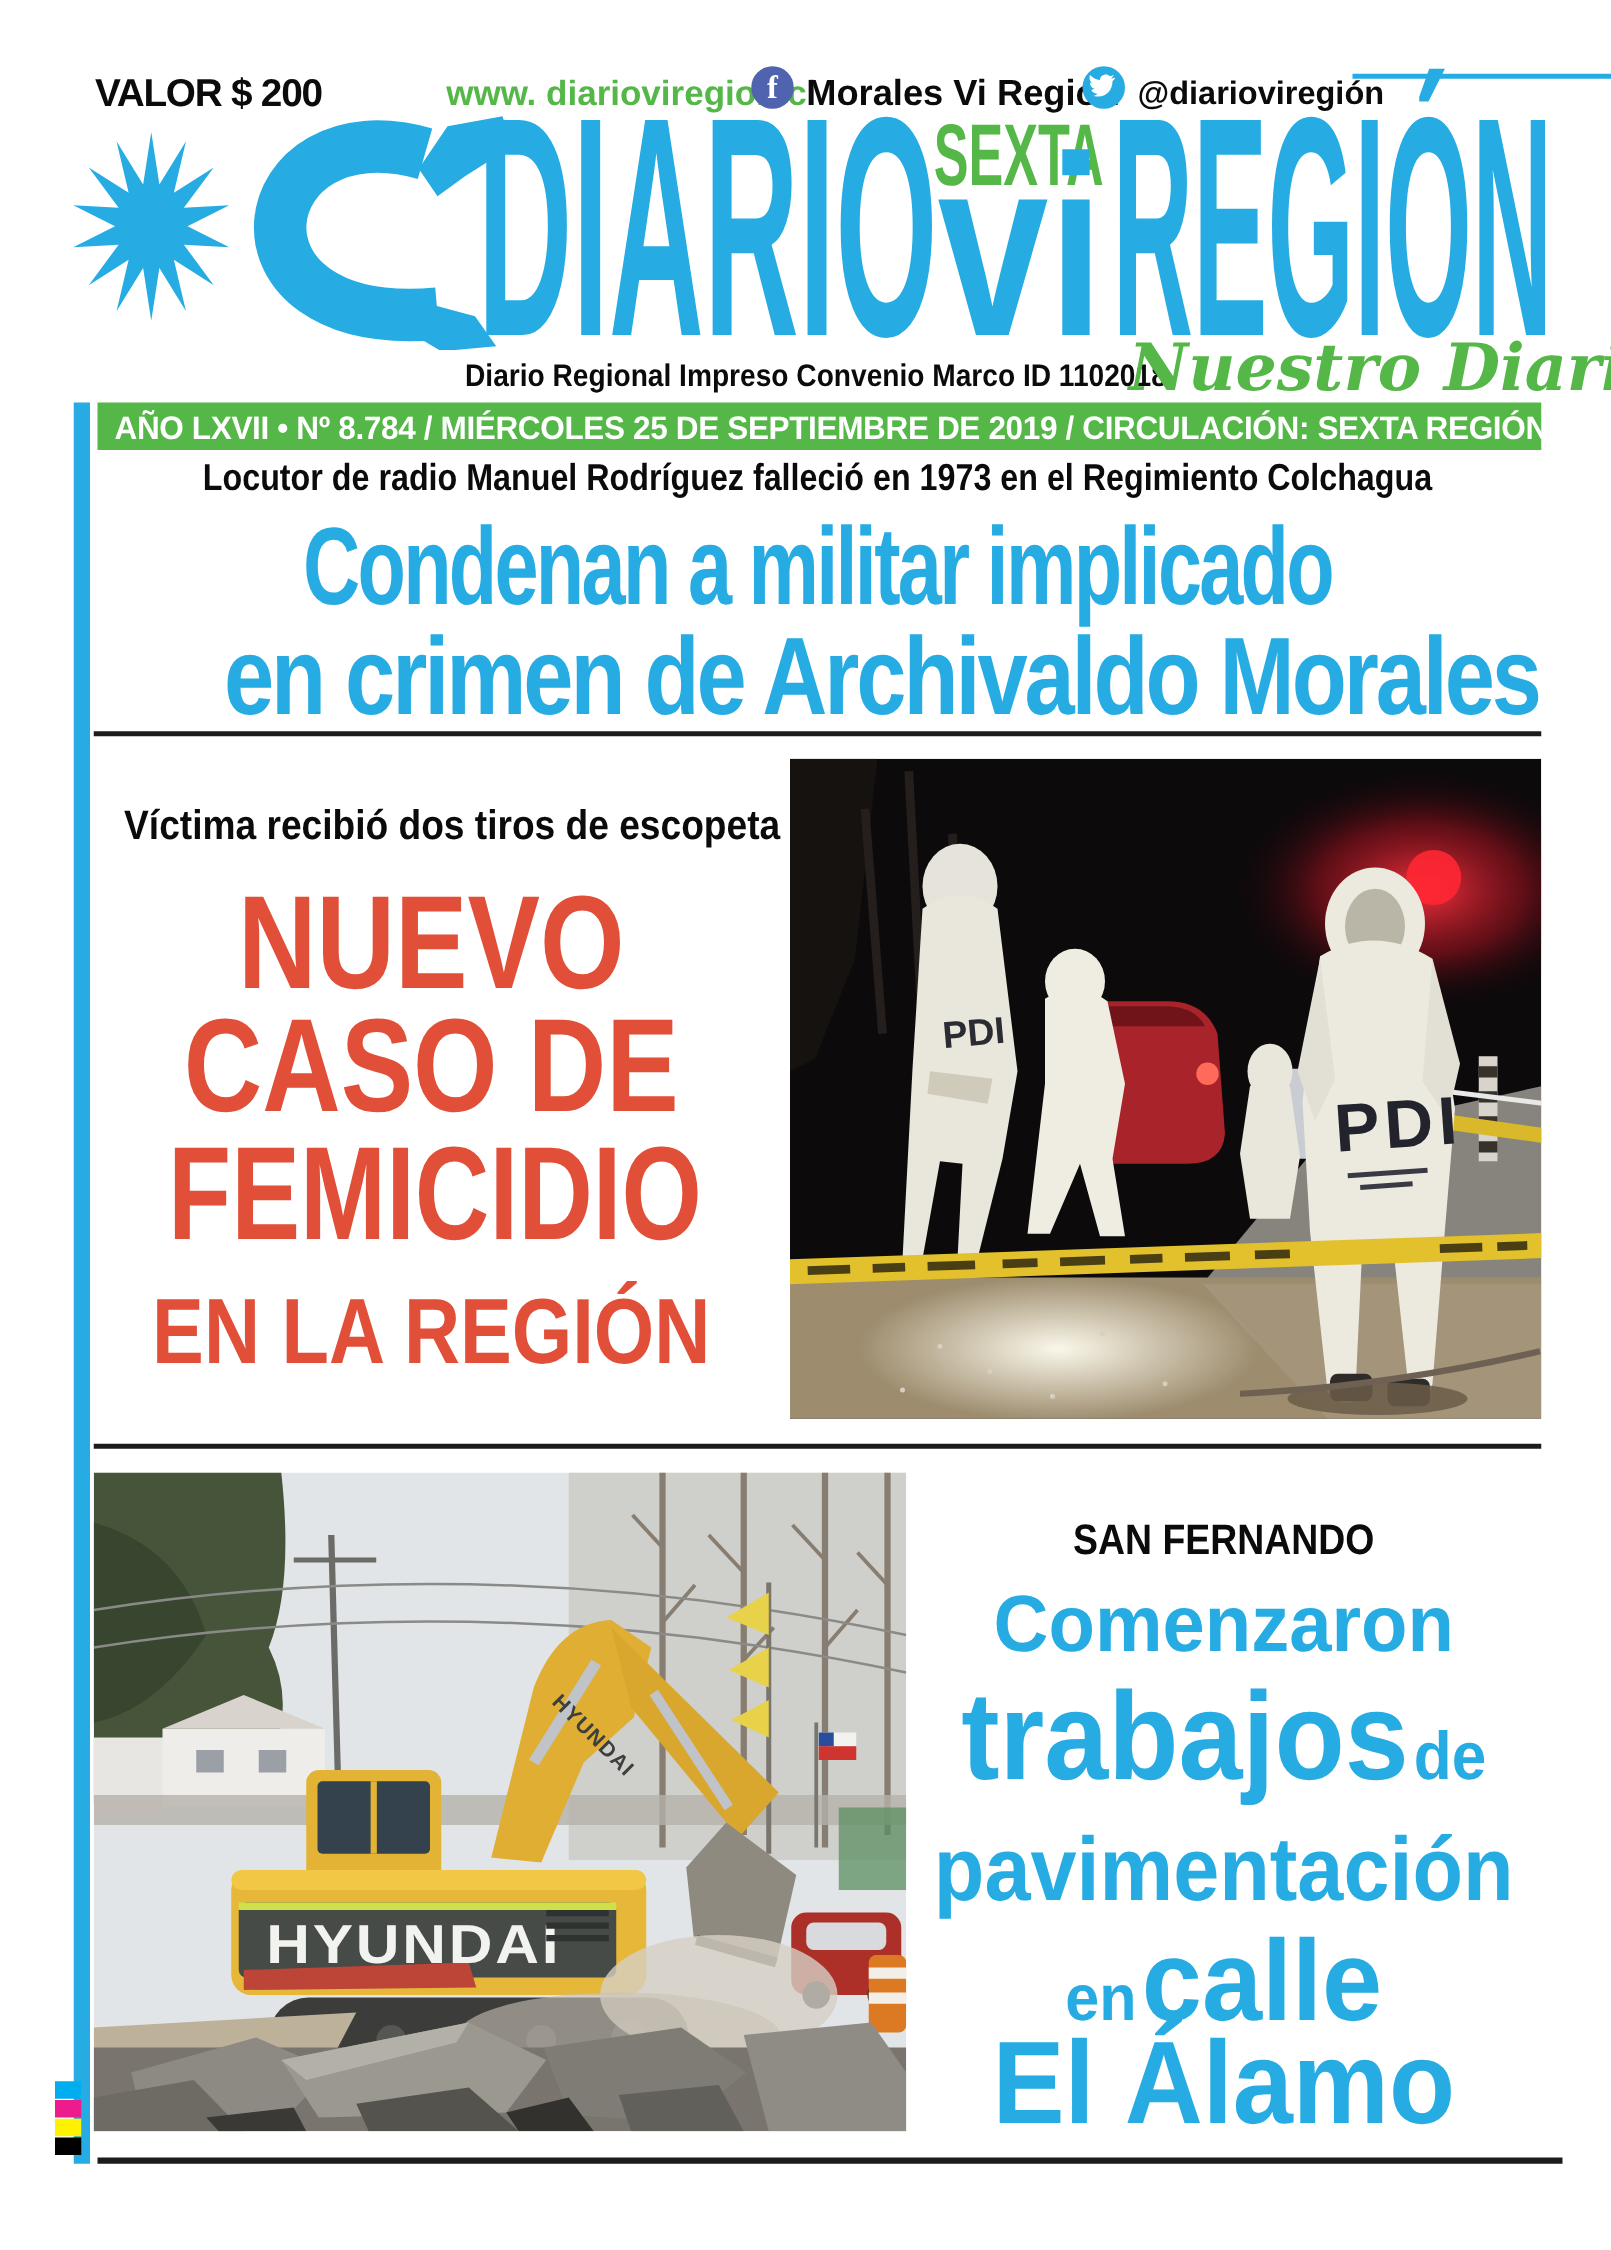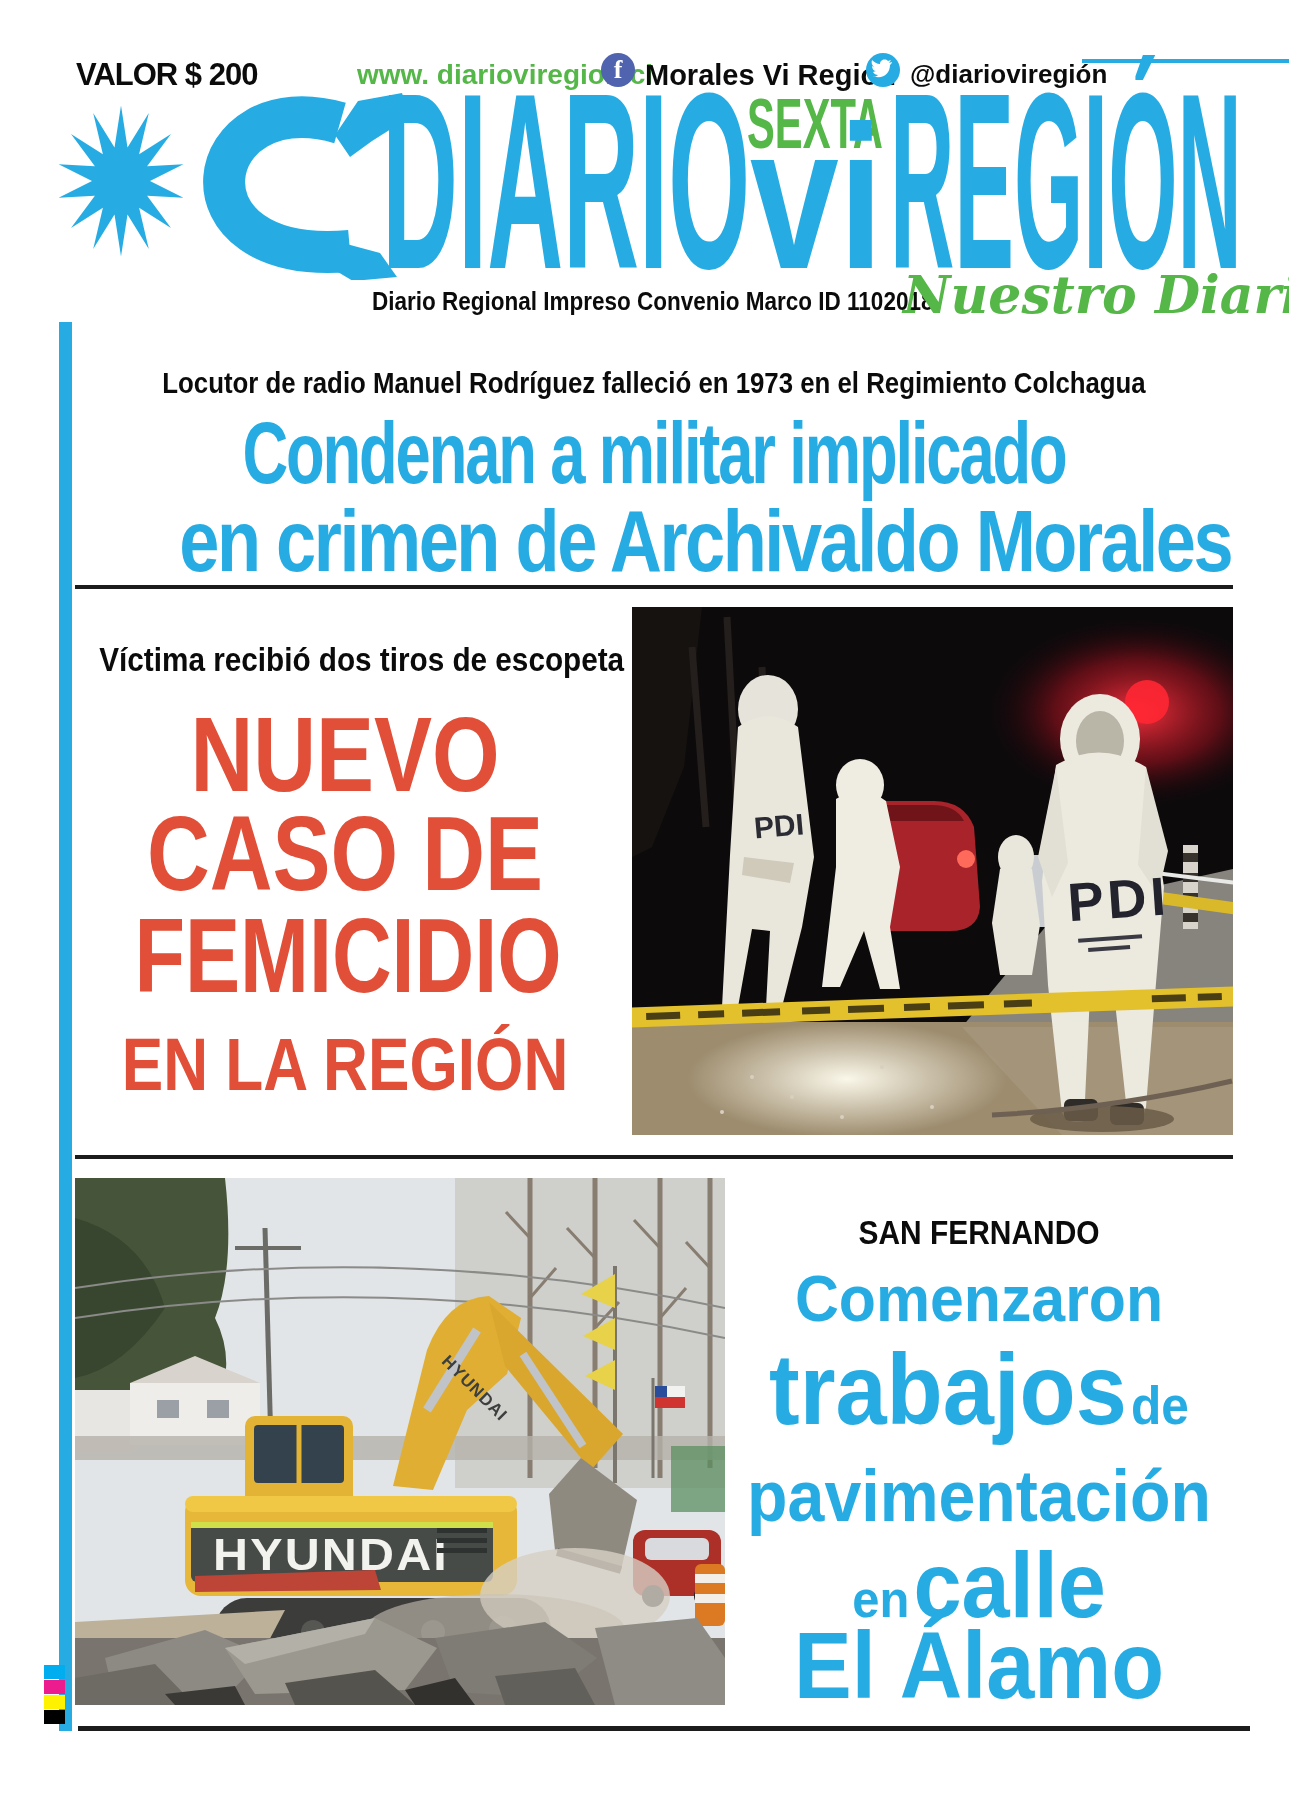--- a/index.html
+++ b/index.html
@@ -48,20 +48,23 @@
     </g>
     <text x="332" y="213" font-family="Liberation Sans, sans-serif" font-weight="bold" font-size="250" fill="#26ace3" textLength="368" lengthAdjust="spacingAndGlyphs">DIARIO</text>
     <text x="697" y="93" font-family="Liberation Sans, sans-serif" font-weight="bold" font-size="70" fill="#54b747" textLength="136" lengthAdjust="spacingAndGlyphs">SEXTA</text>
     <text x="700" y="213" font-family="Liberation Sans, sans-serif" font-weight="bold" font-size="205" fill="#26ace3" textLength="133" lengthAdjust="spacingAndGlyphs">vi</text>
     <text x="840" y="213" font-family="Liberation Sans, sans-serif" font-weight="bold" font-size="250" fill="#26ace3" textLength="352" lengthAdjust="spacingAndGlyphs">REGIÓN</text>
   </svg>
 
   <div class="abs b blk nowrap sxl" style="left:372px;top:287px;font-size:25px;transform:scaleX(0.9);">Diario Regional Impreso Convenio Marco ID 1102018</div>
   <div class="abs b green nowrap" style="left:903px;top:264px;font-size:52px;font-style:italic;font-family:'DejaVu Serif',serif;">Nuestro Diario</div>
 
+  <div class="abs" style="left:78px;top:322px;width:1155px;height:38px;background:#54b747;">
+    <div class="b nowrap sxl" style="color:#fff;font-size:26px;padding:5px 0 0 14px;transform:scaleX(0.97);letter-spacing:-0.3px;">AÑO LXVII • Nº 8.784  /  MIÉRCOLES 25 DE SEPTIEMBRE DE 2019  /  CIRCULACIÓN: SEXTA REGIÓN</div>
+  </div>
 
   <div class="abs b blk ctr nowrap sx" style="left:75px;top:366px;width:1158px;font-size:30px;transform:scaleX(0.86);">Locutor de radio Manuel Rodríguez falleció en 1973 en el Regimiento Colchagua</div>
   <div class="abs b cyan ctr nowrap sx" style="left:75px;top:402px;width:1158px;font-size:88px;letter-spacing:-3px;transform:scaleX(0.72);">Condenan a militar implicado</div>
   <div class="abs b cyan ctr nowrap sx" style="left:75px;top:490px;width:1158px;font-size:88px;letter-spacing:-3px;transform:scaleX(0.82);">en crimen de Archivaldo Morales</div>
 
   <div class="abs rule" style="left:75px;top:585px;width:1158px;height:4px;"></div>
 
   <div class="abs b blk ctr nowrap sx" style="left:72px;top:641px;width:545px;font-size:33px;transform:scaleX(0.9);">Víctima recibió dos tiros de escopeta</div>
   <div class="abs b red ctr nowrap sx" style="left:75px;top:694px;width:540px;font-size:106px;transform:scaleX(0.82);">NUEVO</div>
   <div class="abs b red ctr nowrap sx" style="left:75px;top:793px;width:540px;font-size:106px;transform:scaleX(0.82);">CASO DE</div>

